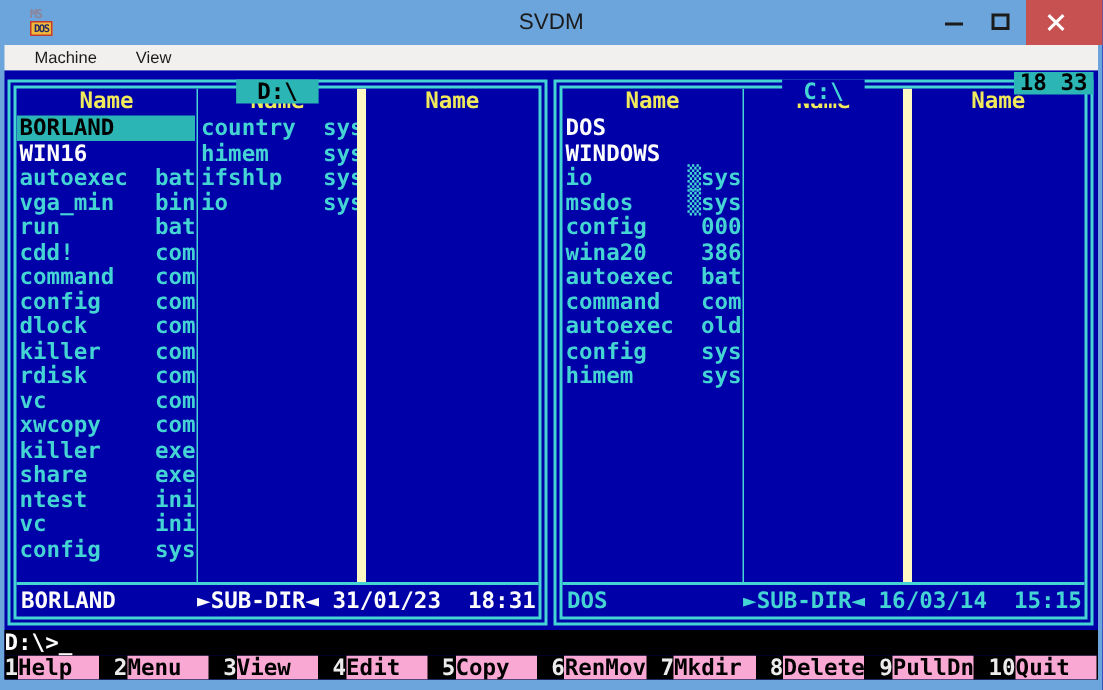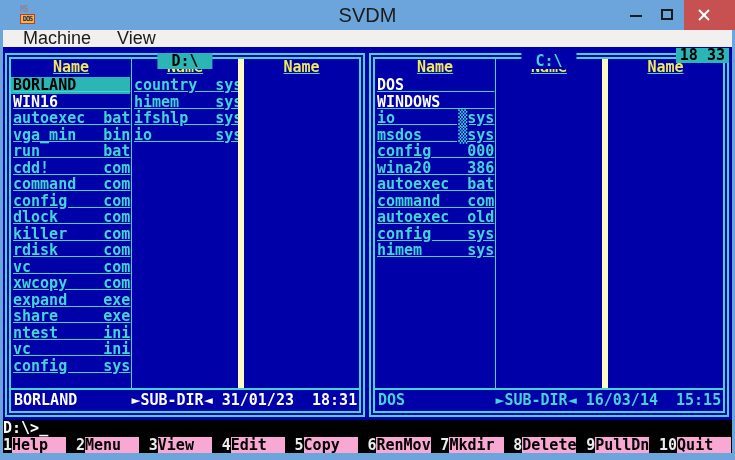--- a/index.html
+++ b/index.html
@@ -17,49 +17,49 @@
     text-decoration:underline;
   }
   .appicon { position:absolute; left:20px; top:6px; width:17px; height:18px; }
   .appicon .ms { font:bold 8px "DejaVu Sans Mono",monospace; color:#8d8498; height:8px; line-height:8px; letter-spacing:-1px; }
   .appicon .dos {
     width:15px; height:10px; background:#F0B93C; border:1px solid #c23a2e;
     font:bold 7px "DejaVu Sans Mono",monospace; color:#282c66; line-height:8px; letter-spacing:-1px; text-align:center;
   }
   .wtitle {
     position:absolute; left:0; right:0; top:0; height:30px; line-height:30px;
-    text-align:center; font-size:20px; color:#1b1b1b;
+    text-align:center; font-size:15px; color:#1b1b1b;
   }
   .winbtns { position:absolute; right:0; top:0; height:30px; display:flex; }
   .wbtn { width:32px; height:30px; position:relative; cursor:default; }
   .wbtn.close { width:51px; background:#C75050; }
   .glyph-min { position:absolute; left:10px; top:15px; width:12px; height:2px; background:#1b1b1b; }
   .glyph-max { position:absolute; left:9px; top:9px; width:12px; height:11px; border:2px solid #1b1b1b; background:transparent; }
   .glyph-x1,.glyph-x2 { position:absolute; left:19px; top:8px; width:2px; height:14px; background:#fff; }
   .glyph-x1 { transform:rotate(45deg); } .glyph-x2 { transform:rotate(-45deg); }
   
   .menubar {
     position:absolute; top:30px; left:3px; width:729px; height:17px;
     background:#F1F0EF; display:flex; align-items:center; gap:26px; padding-left:20px;
-    font-family:"Liberation Sans", sans-serif; font-size:18px; color:#1b1b1b;
+    font-family:"Liberation Sans", sans-serif; font-size:11px; color:#1b1b1b;
   }
   
   .screen {
     position:absolute; top:47px; left:3px; width:729px; height:406px;
     background:#0000A8; font-weight:bold; font-size:15px; color:#44D4D4;
   }
   .panel {
     position:absolute; top:6px; width:360px; height:364px;
     border:6px double #44D4D4;
   }
   .panel.pleft { left:2px; }
   .panel.pright { left:366px; }
   .pinner { display:flex; flex-direction:column; height:100%; }
   .pcols { flex:1; display:flex; overflow:hidden; }
-  .pcol { height:100%; overflow:hidden;text-decoration:underline; }
+  .pcol { height:100%; overflow:hidden; }
   .pcol1 { width:121px; border-right:1px solid #44D4D4; }
   .pcol2 { width:112px; border-right:6px solid #fef9c3; }
   .pcol3 { flex:1; }
   .colhead { height:18px; line-height:17px; text-align:center; color:#EFE95B; }
   .frow { height:16.5px; line-height:16.5px; white-space:pre; padding-left:2px; }
   .frow.file { color:#44D4D4; }
   .frow.dir  { color:#FCFCFC; }
   .frow.sel  { background:#2BB5B5; color:#000; width:119px;text-align:center; }
   .psep { border-top:2px solid #44D4D4; height:0; }
   .pstatus { height:21px; line-height:20px; white-space:pre; padding-left:3px; }
@@ -134,21 +134,21 @@
               <div class="frow file">vga_min   bin</div>
               <div class="frow file">run       bat</div>
               <div class="frow file">cdd!      com</div>
               <div class="frow file">command   com</div>
               <div class="frow file">config    com</div>
               <div class="frow file">dlock     com</div>
               <div class="frow file">killer    com</div>
               <div class="frow file">rdisk     com</div>
               <div class="frow file">vc        com</div>
               <div class="frow file">xwcopy    com</div>
-              <div class="frow file">expand    exe</div>
+              <div class="frow file">killer    exe</div>
               <div class="frow file">share     exe</div>
               <div class="frow file">ntest     ini</div>
               <div class="frow file">vc        ini</div>
               <div class="frow file">config    sys</div>
             </div>
         </div>
         <div class="pcol pcol2">
           <div class="colhead">Name</div>
           <div class="rows">
               <div class="frow file">country  sys</div>

